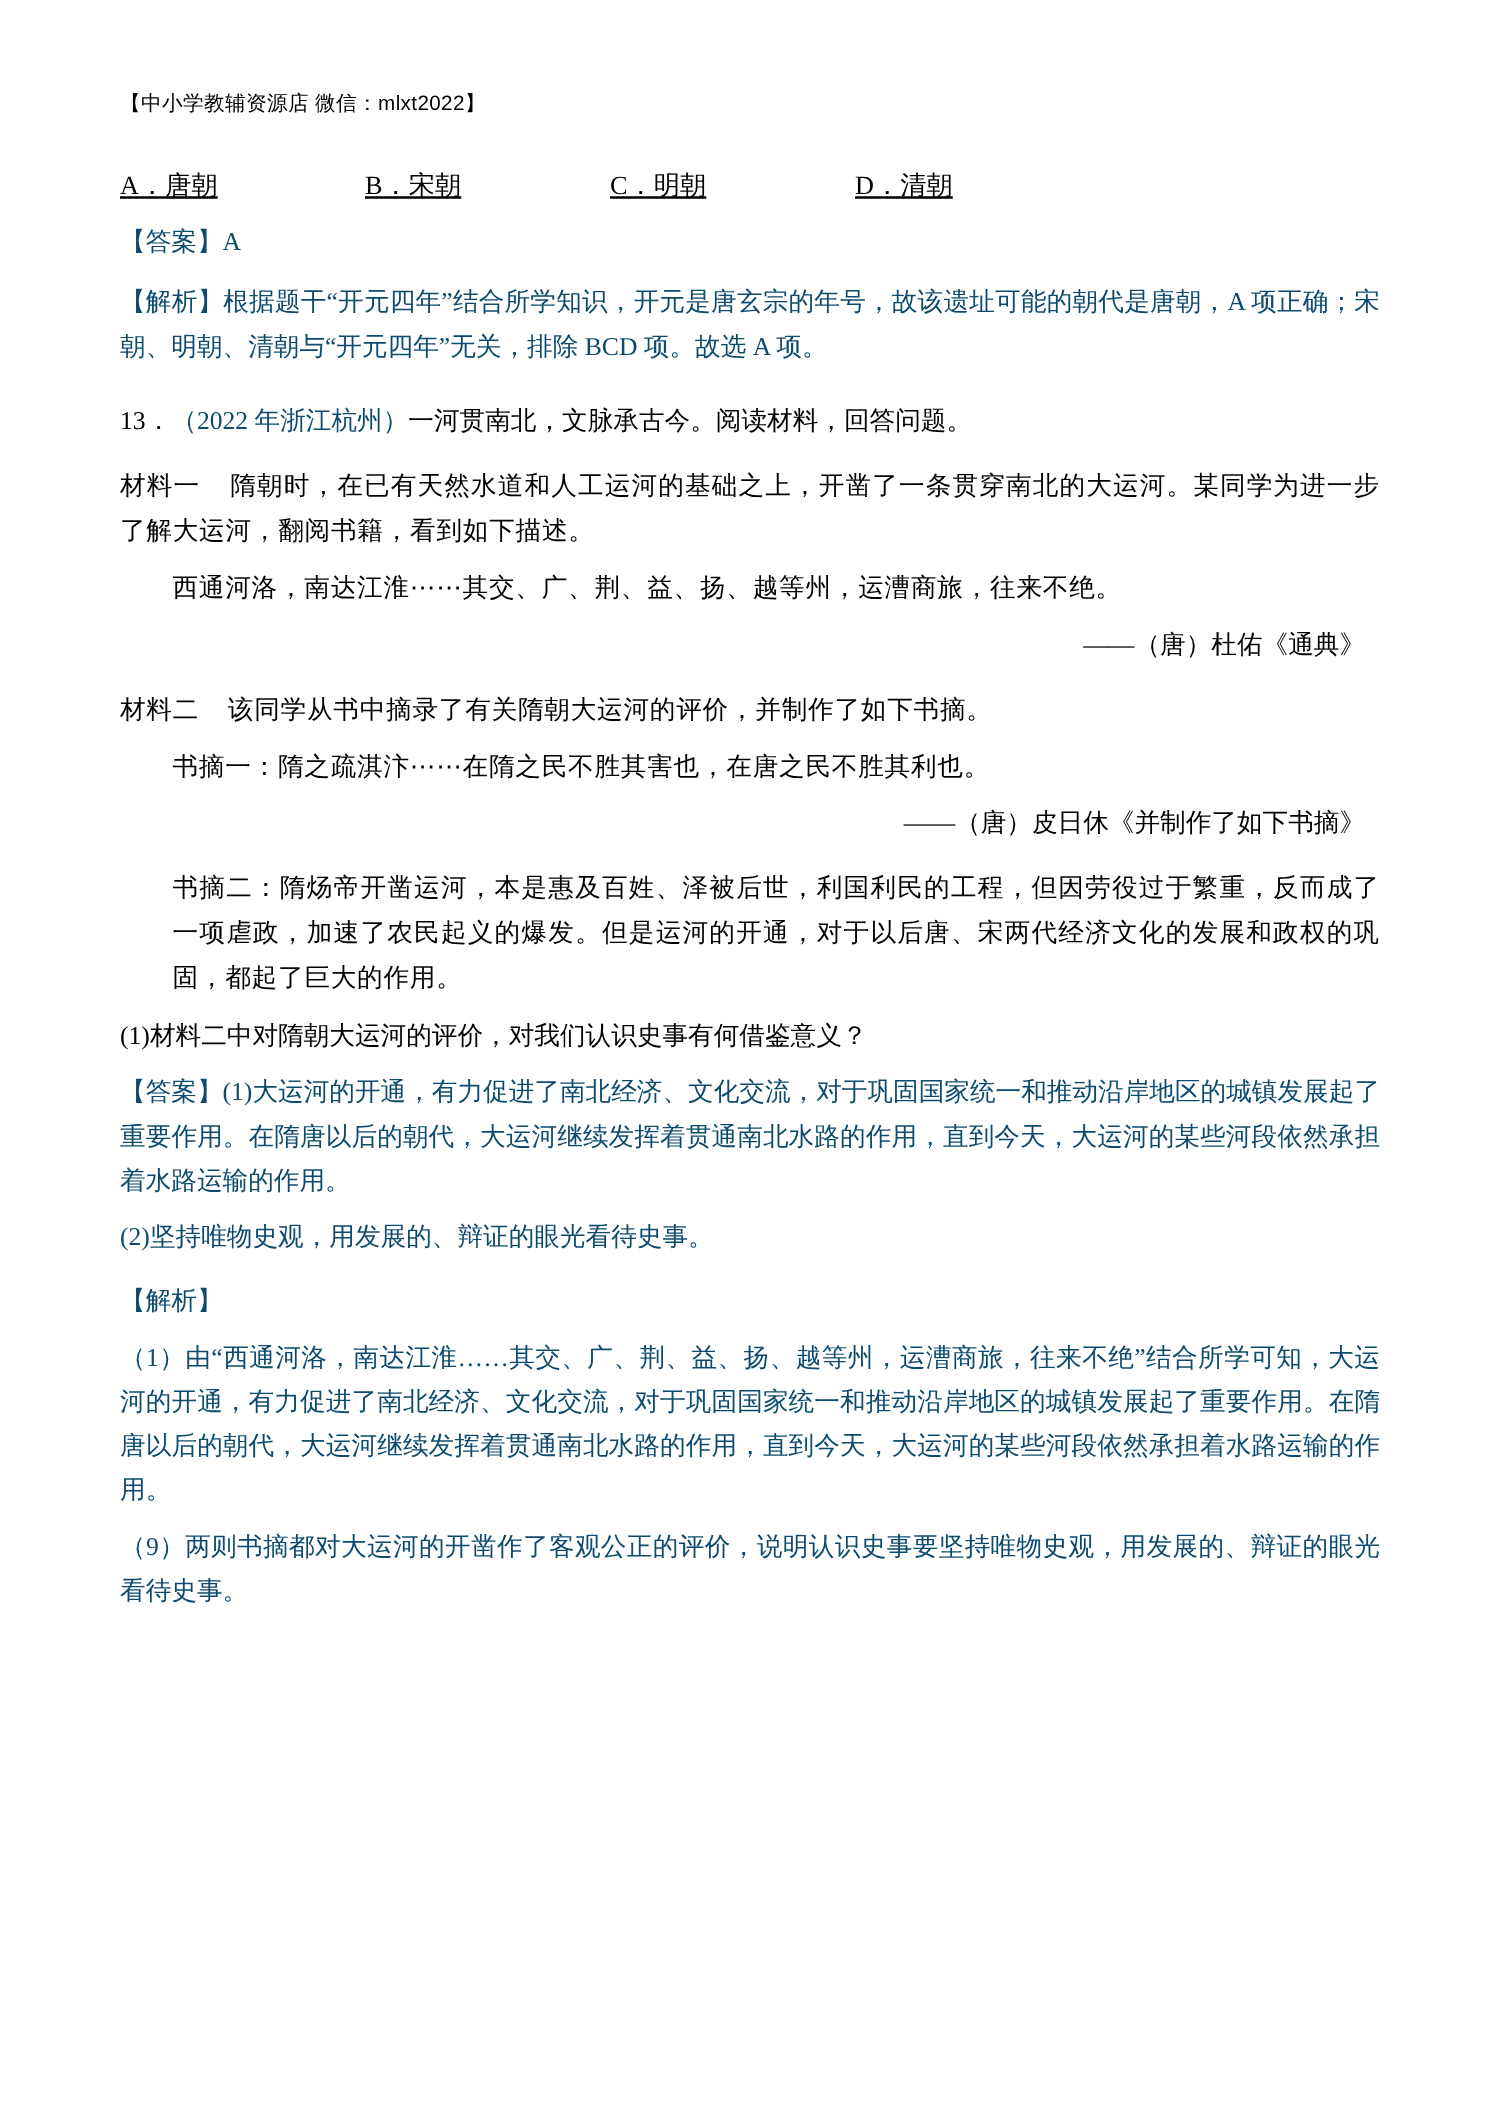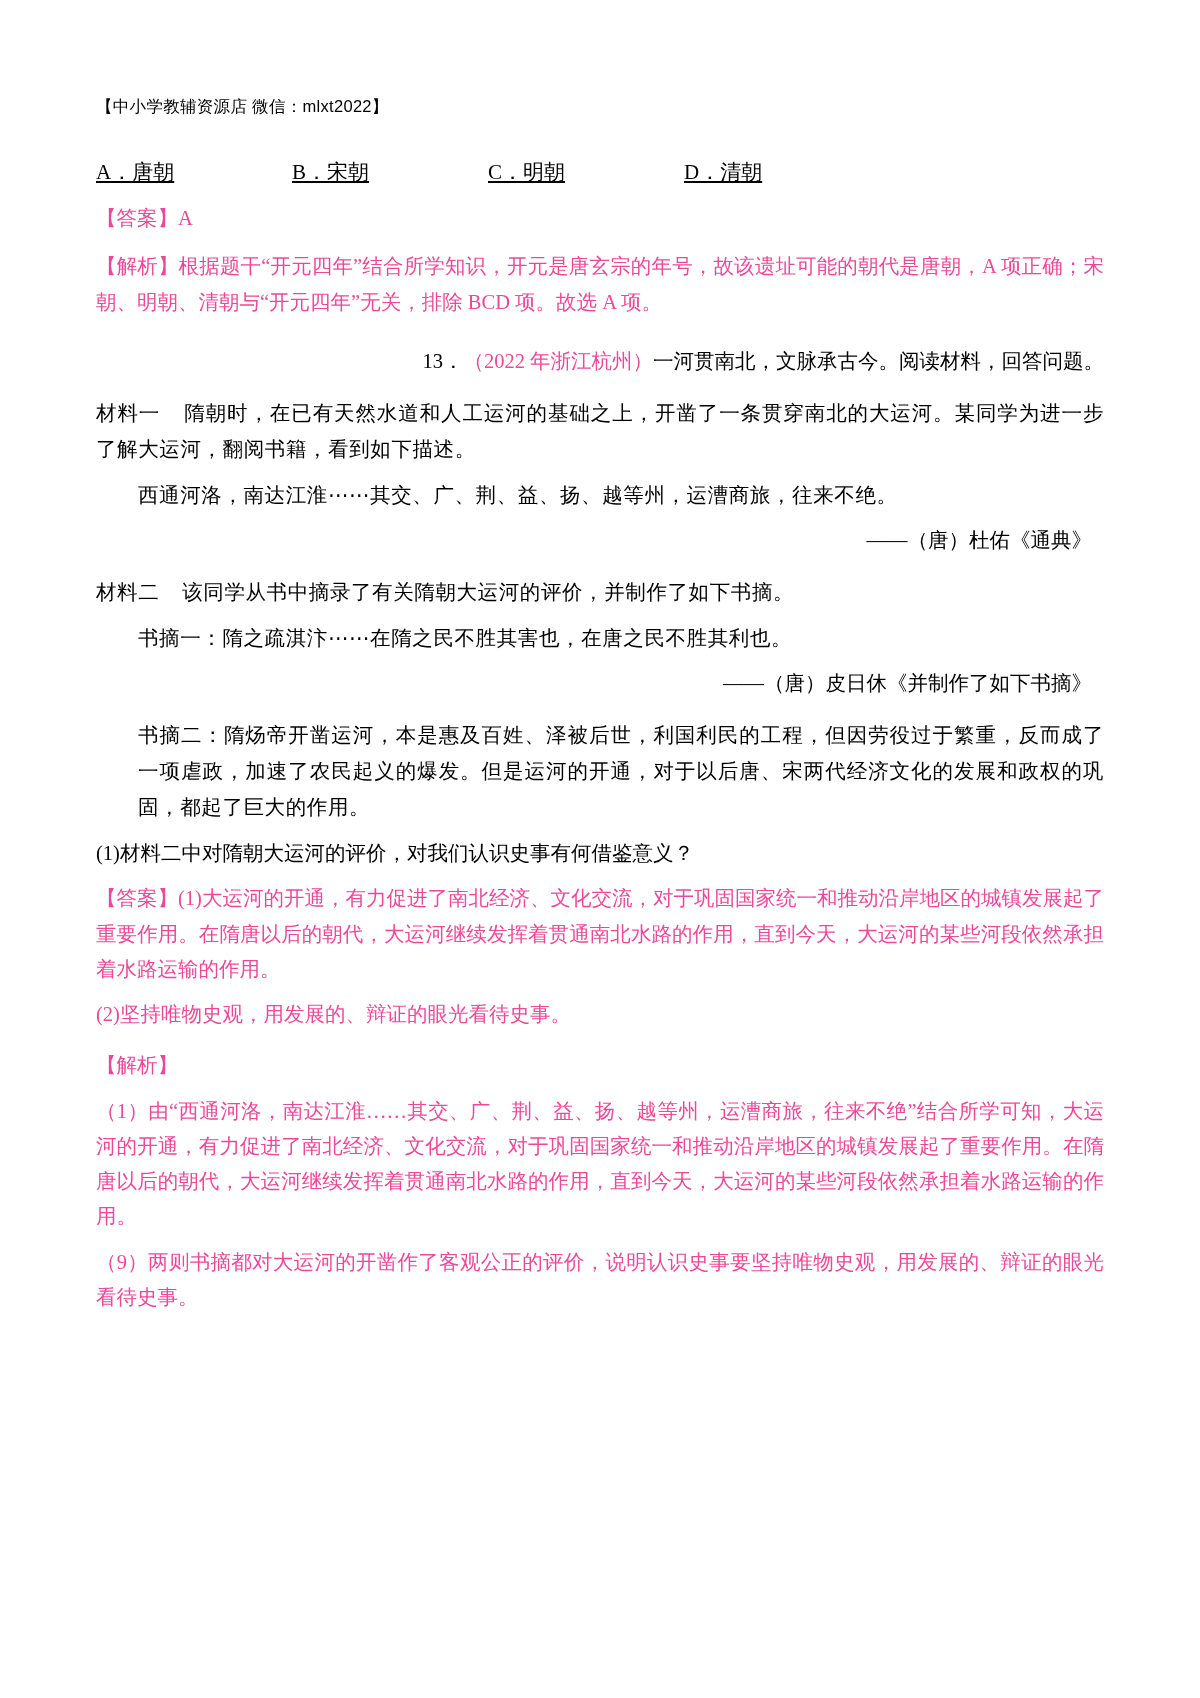--- a/index.html
+++ b/index.html
@@ -10,56 +10,55 @@
   body {
     width: 1200px;
     min-height: 1698px;
     font-family: "Liberation Serif", "DejaVu Serif", serif;
     color: #000000;
   }
   .page {
     width: 1200px;
     min-height: 1698px;
     box-sizing: border-box;
-    padding: 96px 96px 40px 96px;
+    padding: 72px 96px 40px 96px;
     position: relative;
   }
   .watermark {
     font-family: "Liberation Sans", sans-serif;
     font-size: 16.5px;
     color: #000000;
     margin-bottom: 40px;
     letter-spacing: 0.3px;
   }
   .line {
     font-size: 20.5px;
     line-height: 1.62;
     margin: 0 0 14px 0;
     text-align: justify;
   }
   .red {
-    color: #ec4899;
+    color: #0c4a6e;
   }
   .options {
     display: flex;
     align-items: baseline;
     margin: 0 0 16px 0;
     font-size: 21px;
     text-decoration: underline;
   }
   .options .opt {
     width: 196px;
     flex: none;
   }
   .indent2 { padding-left: 42px; }
   .q-head {
     font-size: 20.5px;
     line-height: 1.62;
     margin: 0 0 18px 0;
-    text-align: right;
   }
   .src-right {
     text-align: right;
     font-size: 20.5px;
     line-height: 1.62;
     margin: 0 0 18px 0;
     padding-right: 12px;
   }
   .para {
     font-size: 20.5px;

